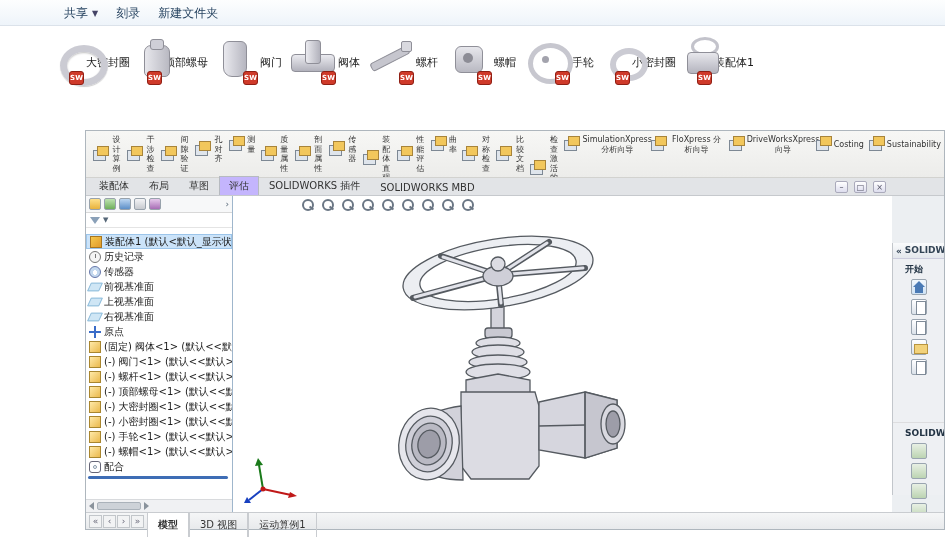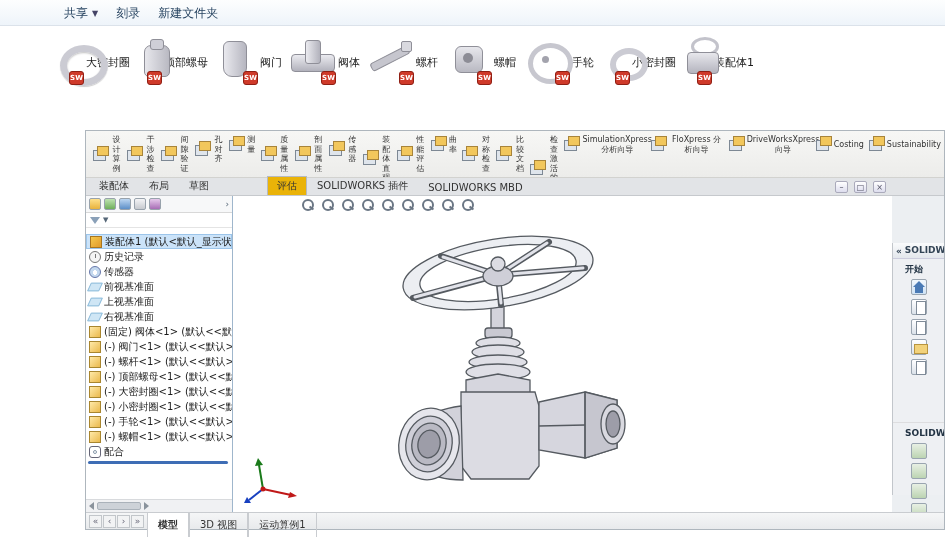--- a/index.html
+++ b/index.html
@@ -51,21 +51,21 @@
 .ribbon{position:absolute;left:0;top:0;width:100%;height:47px;background:linear-gradient(#f7f7f5,#ececea);
   border-bottom:1px solid #d2d2cf;display:flex;align-items:flex-start;padding:2px 2px 0 4px;gap:1px;overflow:hidden;}
 .tool{display:flex;flex-direction:row;align-items:center;max-width:33px;font-size:8px;line-height:1.2;
   color:#333;text-align:center;padding:1px 1px;}
 .tool.wide{max-width:86px;}
 .tool-ic{height:20px;}
 .tool-label{margin-top:1px;}
 .tabbar{position:absolute;left:0;top:47px;width:100%;height:18px;background:#e2e4e7;border-bottom:1px solid #c6c9cd;}
 .tabs{display:flex;padding-left:3px;font-size:10px;height:100%;align-items:flex-end;}
 .tab{padding:2px 9px;color:#333;border:1px solid transparent;border-bottom:none;white-space:nowrap;}
-.tab.active{background:#eab308;border-color:#b6bac0;margin-left:48px;}
+.tab.active{background:#c4b5fd;border-color:#b6bac0;}
 .win-controls{position:absolute;right:58px;bottom:2px;display:flex;gap:6px;}
 .wc{width:13px;height:12px;border:1px solid #aab;background:linear-gradient(#fff,#dde);border-radius:2px;
   font-size:8px;color:#556;display:flex;align-items:center;justify-content:center;}
 .main{position:absolute;left:0;top:65px;right:0;bottom:17px;}
 
 
 .panel{position:absolute;left:0;top:0;width:147px;height:100%;background:#fff;border-right:1px solid #9fb6cc;
   font-size:10px;overflow:hidden;}
 .panel-tabs{height:17px;display:flex;align-items:center;gap:3px;padding:1px 3px;border-bottom:1px solid #d8d8d8;background:#f7f8f9;}
 .pt-wrap{display:flex;gap:3px;}
@@ -495,20 +495,24 @@
             <div class="tree-item">
               <span class="ti v-plane"></span>
               <span class="tl">上视基准面</span>
             </div>
 
             <div class="tree-item">
               <span class="ti v-plane"></span>
               <span class="tl">右视基准面</span>
             </div>
 
+            <div class="tree-item">
+              <span class="ti v-origin"></span>
+              <span class="tl">原点</span>
+            </div>
 
             <div class="tree-item">
               <span class="ti v-part"></span>
               <span class="tl">(固定) 阀体&lt;1&gt; (默认&lt;&lt;默认&gt;_显示状</span>
             </div>
 
             <div class="tree-item">
               <span class="ti v-part"></span>
               <span class="tl">(-) 阀门&lt;1&gt; (默认&lt;&lt;默认&gt;_显示状态</span>
             </div>

